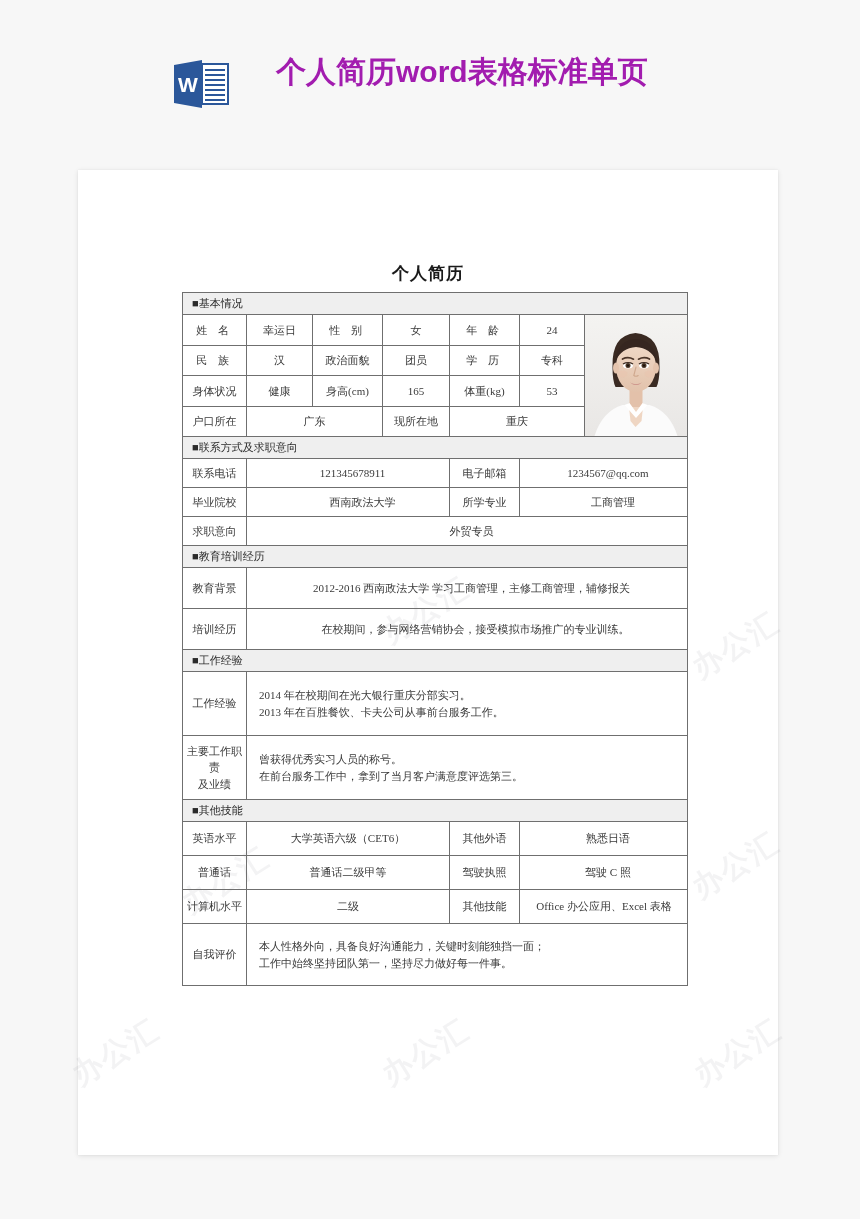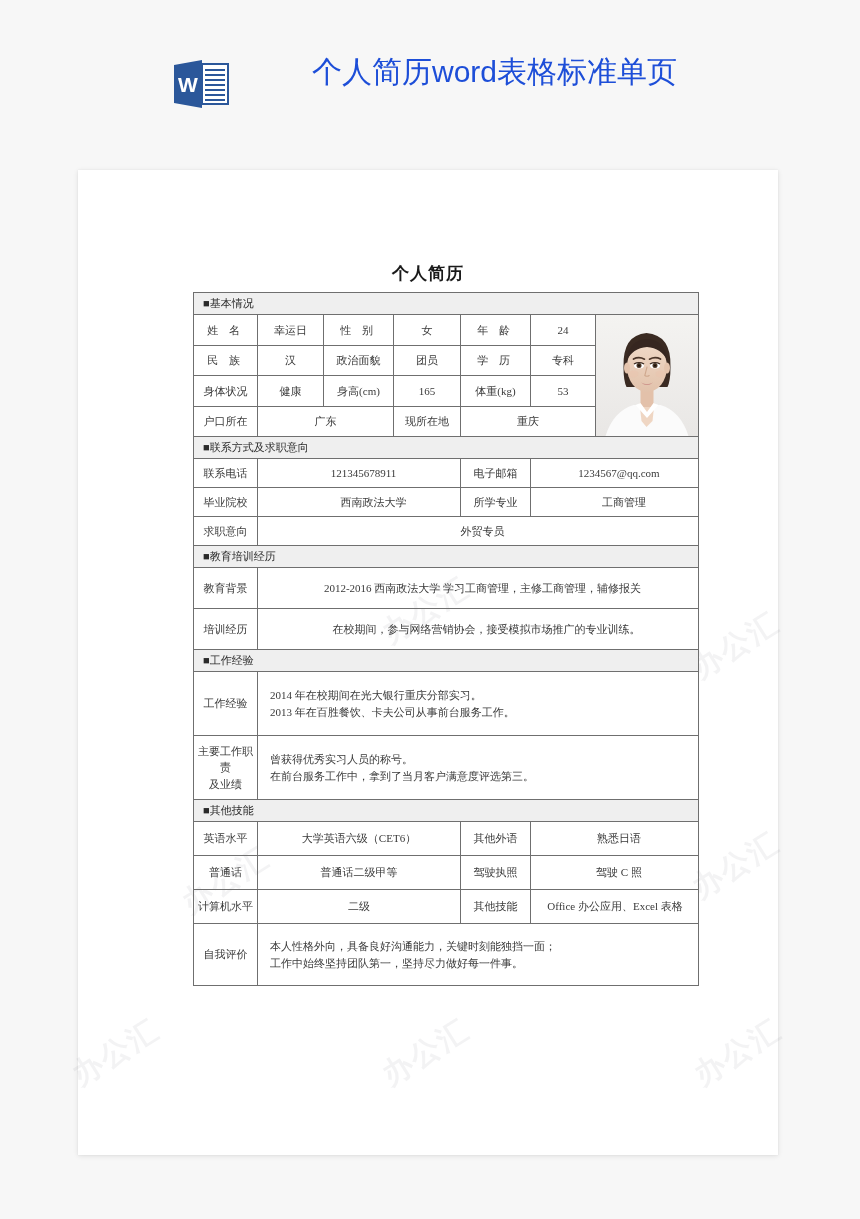--- a/index.html
+++ b/index.html
@@ -10,27 +10,26 @@
     overflow: hidden;
   }
   #root { position: relative; width: 860px; height: 1219px; }
 
   
   .header { position: absolute; left: 172px; top: 52px; width: 600px; height: 100px; }
   .word-icon { position: absolute; left: 0px; top: 6px; width: 58px; height: 52px; }
   .header-text { position: absolute; left: 104px; top: 0px; }
   .title {
     font-family: "Liberation Sans", sans-serif;
-    font-weight: normal;
+    font-weight: bold;
     font-size: 30px;
-    color: #1d4ed8;
+    color: #a21caf;
     letter-spacing: 0px;
     line-height: 40px;
     white-space: nowrap;
-    margin-left: 36px;
   }
   .subtitle {
     margin-top: 11px;
     font-family: "Liberation Sans", sans-serif;
     font-weight: bold;
     font-size: 15px;
     color: #2b2b2b;
     white-space: nowrap;
   }
   .subtitle .sep { color: #555; padding: 0 9px; font-weight: bold; }
@@ -63,21 +62,21 @@
     font-family: "Liberation Serif", serif;
     font-weight: bold;
     font-size: 17px;
     color: #1a1a1a;
     letter-spacing: 1px;
   }
 
   
   .resume {
     position: absolute;
-    left: 115px; top: 122px;
+    left: 104px; top: 122px;
     width: 505px;
     border-collapse: collapse;
     table-layout: fixed;
     border-radius: 30px;
   }
   .resume td {
     border: 1px solid #6f6f6f;
     font-family: "Liberation Serif", "DejaVu Serif", serif;
     font-size: 11px;
     color: #3a3a3a;

